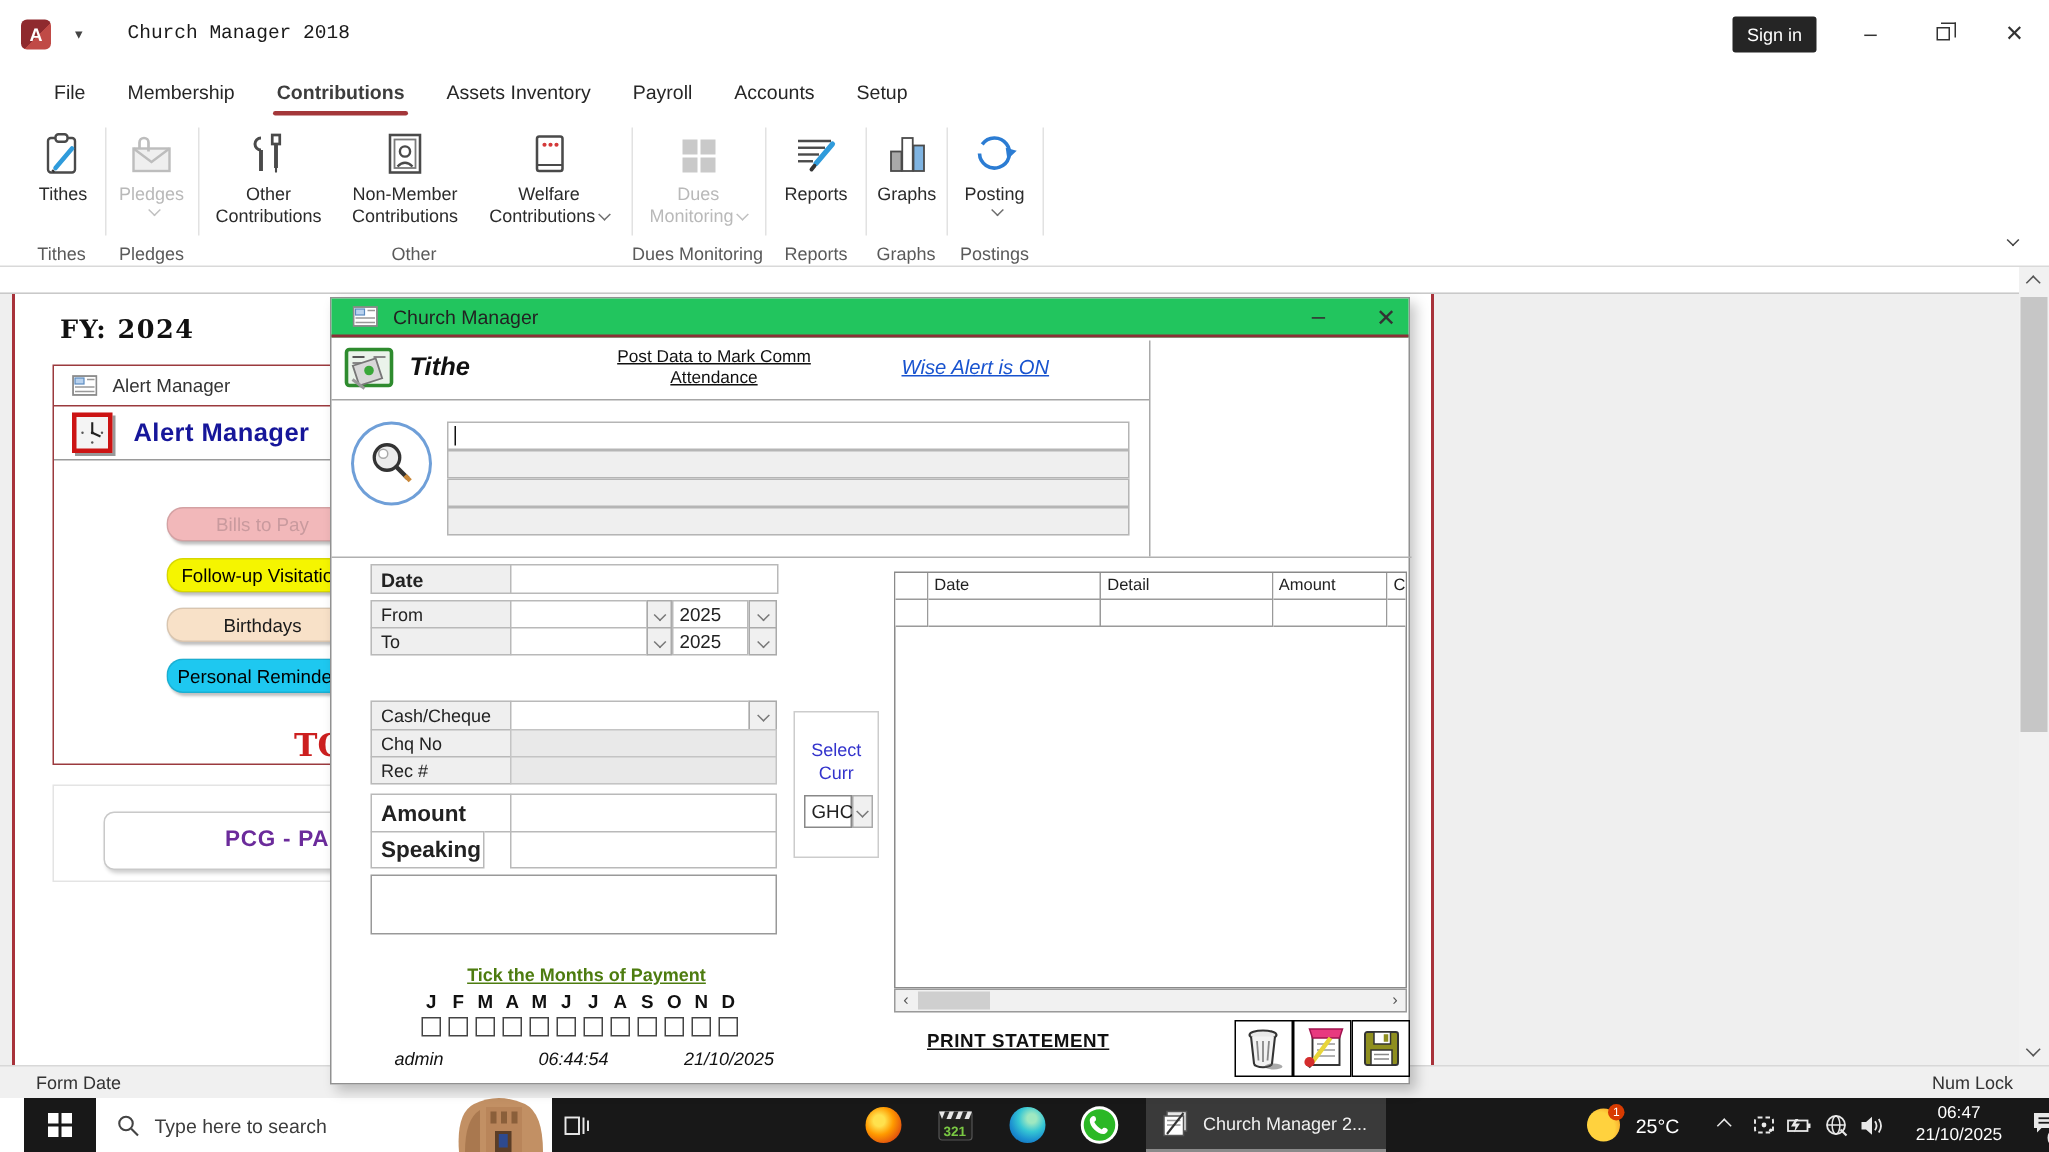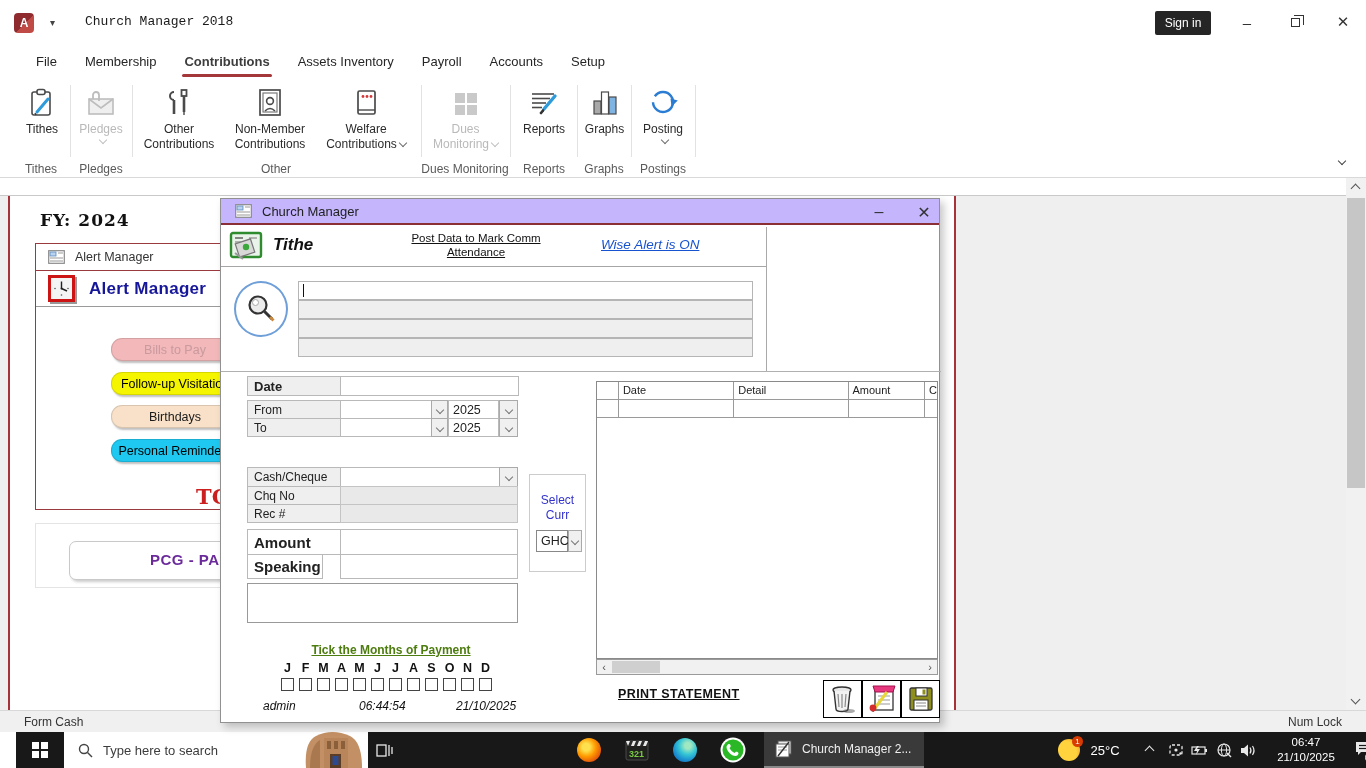--- a/index.html
+++ b/index.html
@@ -46,21 +46,21 @@
 .clock-icon{width:27px;height:27px;border:3px solid #cc1414;background:#f4f4f4;box-shadow:2px 2px 0 #999;position:relative;}
 .alert-heading-text{font-size:17px;font-weight:bold;color:#16169A;letter-spacing:.3px;}
 .pill-btn{position:absolute;left:75px;width:128px;height:23px;border-radius:11px;border:1px solid rgba(0,0,0,.12);display:flex;align-items:center;justify-content:center;font-size:12.5px;box-shadow:1.5px 2px 2px rgba(0,0,0,.25);}
 .red-frag{position:absolute;left:196px;top:288px;font-family:"DejaVu Serif",serif;font-weight:bold;font-size:21px;color:#cc1f1f;}
 .pcg-panel{position:absolute;left:35px;top:327px;width:560px;height:65px;background:#fff;border:1px solid #e4e4e4;}
 .pcg-btn{position:absolute;left:33px;top:17px;width:500px;height:39px;background:#fff;border:1px solid #c9c9c9;border-radius:7px;box-shadow:2px 2px 3px rgba(0,0,0,.2);}
 .pcg-text{position:absolute;left:80px;top:9px;font-size:15px;font-weight:bold;color:#6B2B9B;letter-spacing:.5px;}
 
 
 .dialog{position:absolute;left:220px;top:2px;width:720px;height:525px;background:#fff;border:1px solid #919191;box-shadow:4px 4px 8px rgba(0,0,0,.22);z-index:5;}
-.dlg-titlebar{position:absolute;left:0;top:0;width:100%;height:26px;display:flex;align-items:center;padding-left:14px;gap:10px;border-bottom:2px solid #8b2f36;background:#c4b5fd;}
+.dlg-titlebar{position:absolute;left:0;top:0;width:100%;height:26px;display:flex;align-items:center;padding-left:14px;gap:10px;border-bottom:2px solid #8b2f36;background:#22c55e;}
 .dlg-title{font-size:13px;color:#222;}
 .dlg-btn{position:absolute;top:3px;width:26px;height:20px;display:flex;align-items:center;justify-content:center;color:#333;font-size:16px;}
 .form-ico{width:17px;height:14px;}
 .dlg-header{position:absolute;left:0;top:28px;width:545px;height:40px;border-bottom:1px solid #a6a6a6;}
 .tithe-name{position:absolute;left:52px;top:8px;font-size:17px;font-weight:bold;font-style:italic;color:#111;}
 .post-link{position:absolute;left:160px;top:4px;width:190px;text-align:center;font-size:11.5px;line-height:14px;color:#111;text-decoration:underline;}
 .wise-link{position:absolute;left:380px;top:10px;font-size:13.5px;font-style:italic;color:#1853cf;text-decoration:underline;white-space:nowrap;}
 .hdr-vline{position:absolute;left:545px;top:28px;width:1px;height:144px;background:#a9a9a9;}
 .big-divider{position:absolute;left:0;top:172px;width:720px;height:1px;background:#b0b0b0;}
 .mag-btn{position:absolute;left:13px;top:82px;width:54px;height:56px;border:2px solid #6f9fd8;border-radius:50%;background:#fff;display:flex;align-items:center;justify-content:center;}
@@ -502,21 +502,21 @@
     </div>
   </div>
 
   <div class="vscroll">
     <span class="vs-chev" style="top:7px;transform:rotate(-135deg);"></span>
     <div class="vs-thumb"></div>
     <span class="vs-chev" style="bottom:7px;transform:rotate(45deg);"></span>
   </div>
 
   <div class="statusbar">
-    <span style="position:absolute;left:24px;top:4px;">Form Cash</span>
+    <span style="position:absolute;left:24px;top:4px;">Form Date</span>
     <span style="position:absolute;right:24px;top:4px;">Num Lock</span>
   </div>
 
   <div class="taskbar">
     <div class="tb-start">
       <span class="win-logo">
           <i></i>
           <i></i>
           <i></i>
           <i></i>

